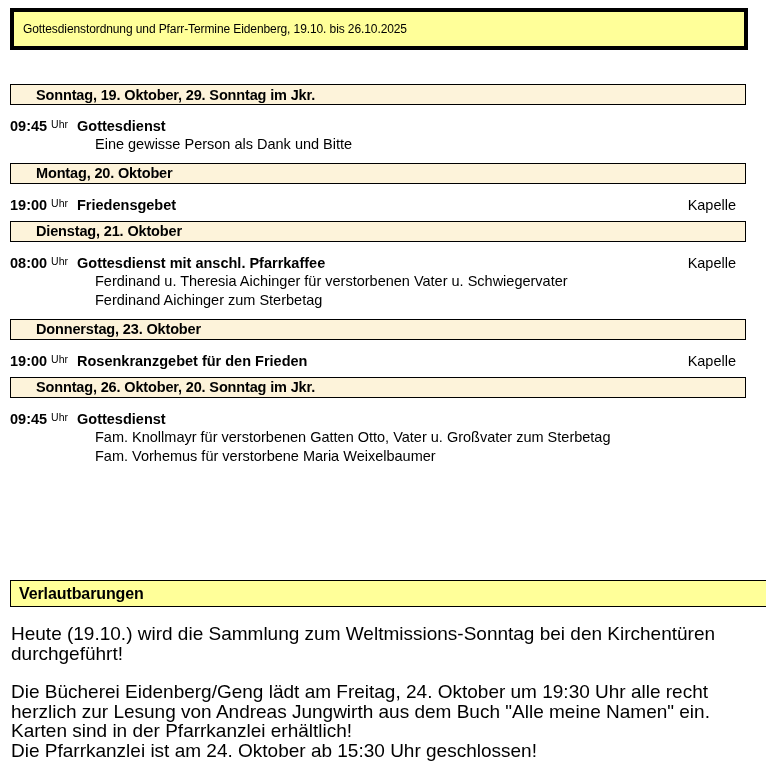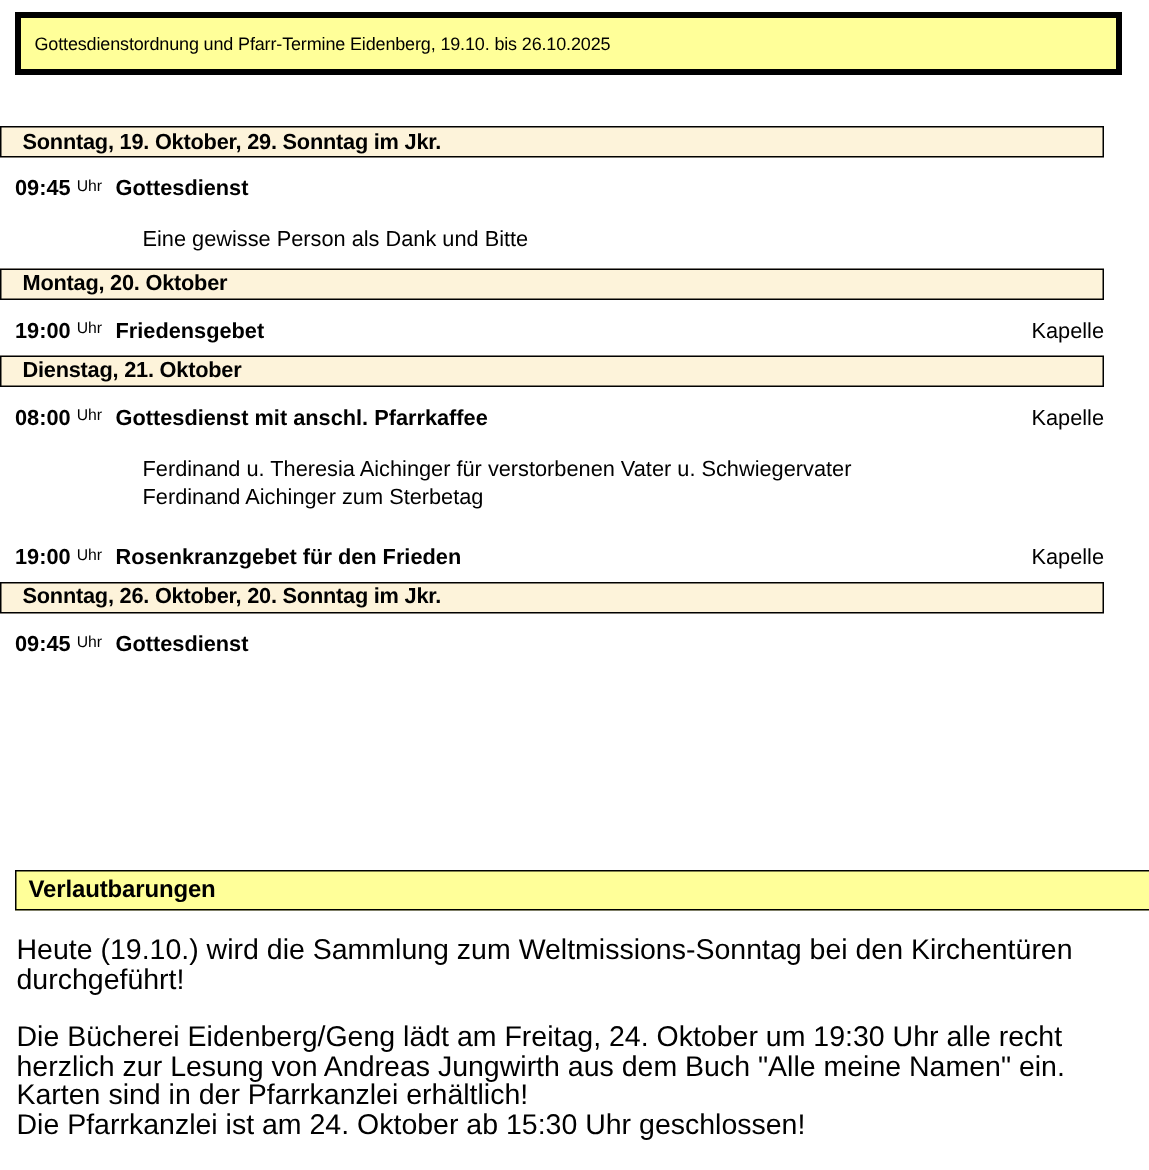--- a/index.html
+++ b/index.html
@@ -47,27 +47,28 @@
     position: absolute;
     left: 0;
     top: 84px;
     width: 766px;
   }
   .day-block {
     margin-bottom: 8px;
   }
   .day-header {
     box-sizing: border-box;
+    margin-left: 10px;
     width: 736px;
     background: #fdf3da;
     border: 1.5px solid #000000;
     height: 21px;
     display: flex;
     align-items: center;
-    padding-left: 14px;
+    padding-left: 25px;
   }
   .day-header .day-label {
     font-size: 14.5px;
     font-weight: bold;
     white-space: nowrap;
     letter-spacing: -0.15px;
   }
 
   .event {
     padding-top: 13px;
@@ -101,21 +102,20 @@
   .event-place {
     font-size: 14.5px;
     font-weight: normal;
     margin-left: auto;
     white-space: nowrap;
   }
   .event-notes {
     padding-left: 95px;
     padding-right: 22px;
     padding-top: 1px;
-    margin-top: 16px;
   }
   .note-line {
     font-size: 14.5px;
     font-weight: normal;
     line-height: 19.5px;
   }
 
   
   .announce-banner {
     position: absolute;
@@ -196,38 +196,45 @@
             <span class="event-title">Gottesdienst mit anschl. Pfarrkaffee</span>
             <span class="event-place">Kapelle</span>
           </div>
           <div class="event-notes">
             <div class="note-line">Ferdinand u. Theresia Aichinger für verstorbenen Vater u. Schwiegervater</div>
             <div class="note-line">Ferdinand Aichinger zum Sterbetag</div>
           </div>
         </div>
       </div>
       <div class="day-block">
+        <div class="day-header">
+          <span class="day-label">Donnerstag,  23. Oktober</span>
+        </div>
         <div class="event">
           <div class="event-main">
             <span class="event-time">19:00</span>
             <span class="event-unit">Uhr</span>
             <span class="event-title">Rosenkranzgebet für den Frieden</span>
             <span class="event-place">Kapelle</span>
           </div>
         </div>
       </div>
       <div class="day-block">
         <div class="day-header">
           <span class="day-label">Sonntag,  26. Oktober,  20. Sonntag im Jkr.</span>
         </div>
         <div class="event">
           <div class="event-main">
             <span class="event-time">09:45</span>
             <span class="event-unit">Uhr</span>
             <span class="event-title">Gottesdienst</span>
+          </div>
+          <div class="event-notes">
+            <div class="note-line">Fam. Knollmayr für verstorbenen Gatten Otto, Vater u. Großvater zum Sterbetag</div>
+            <div class="note-line">Fam. Vorhemus für verstorbene Maria Weixelbaumer</div>
           </div>
         </div>
       </div>
     </div>
 
   <div class="announce-banner" style="top: 580px;">
     <span class="announce-title">Verlautbarungen</span>
   </div>
 
   <div class="announce-body" style="top: 624px;">

